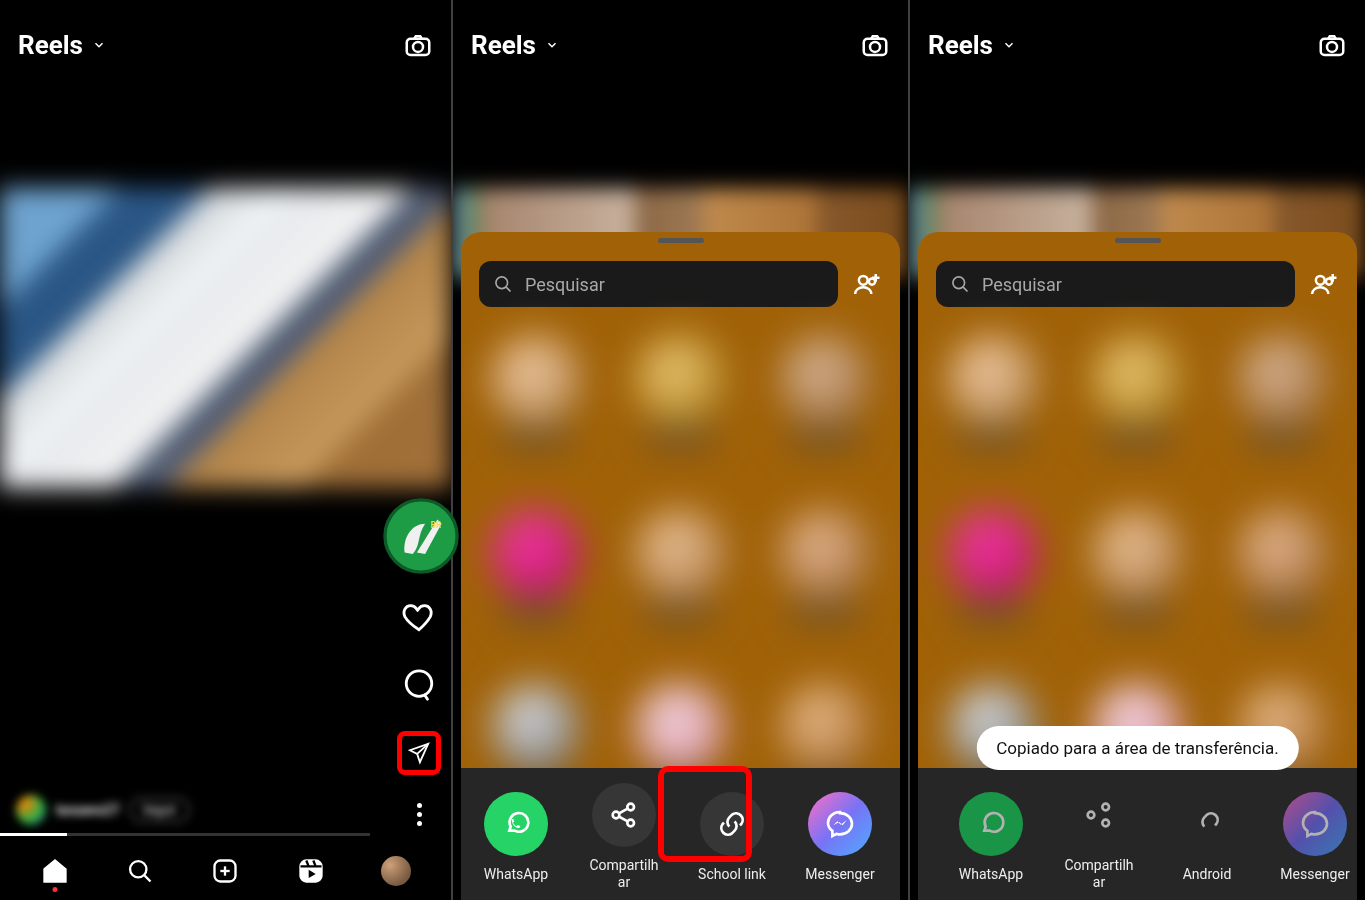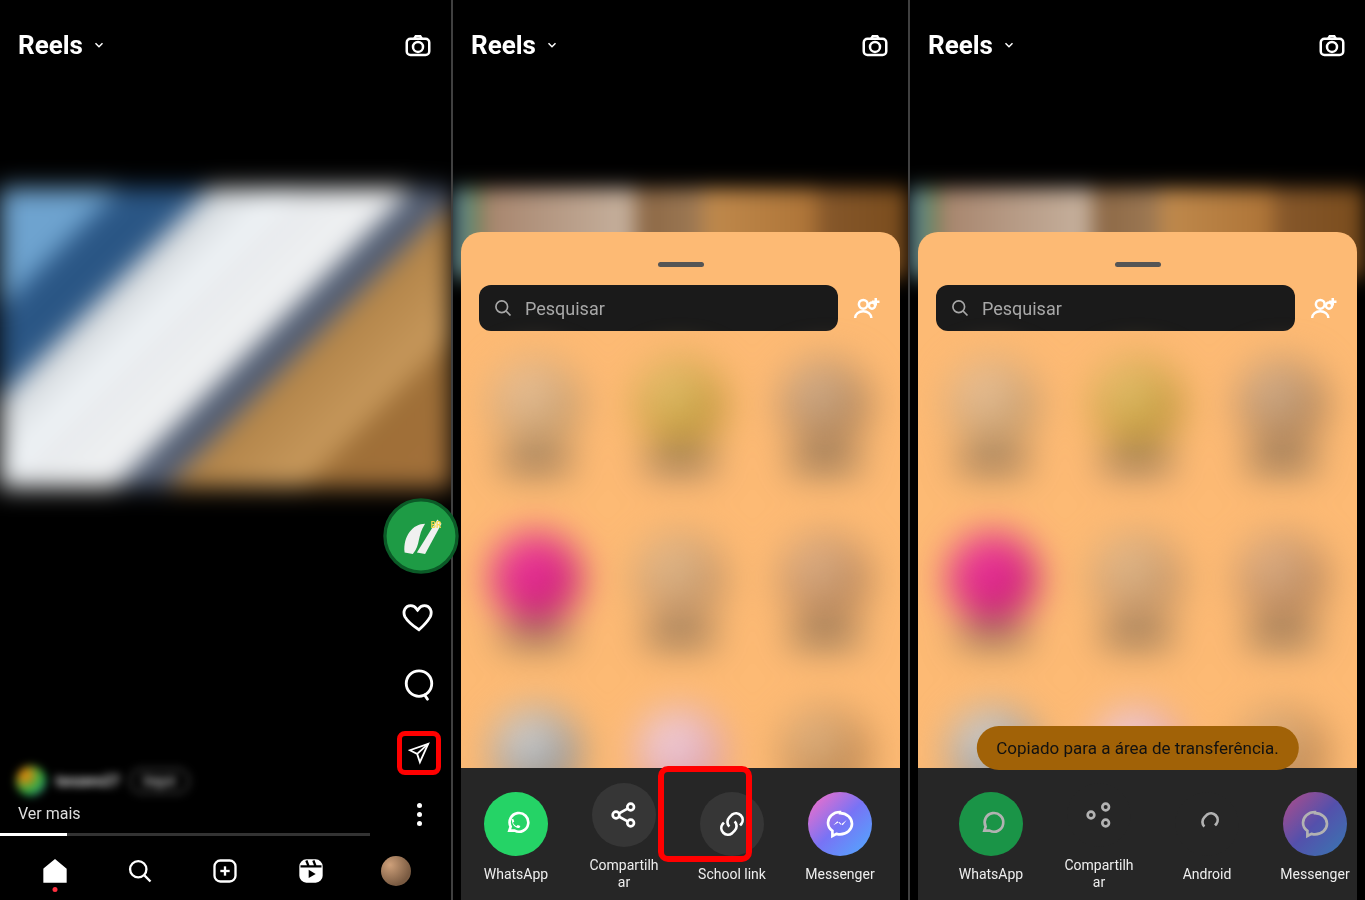--- a/index.html
+++ b/index.html
@@ -186,23 +186,23 @@
       #6f9abf 0%, #5e7c3a 6%, #a6836b 6%, #c7b29f 40%,
       #8a6644 40%, #9e7a55 55%,
       #c08a4d 55%, #ad7336 80%,
       #86582c 80%, #7a4c1c 100%);
   }
   .share-sheet {
     position: absolute;
     left: 8px; right: 8px;
     top: 232px;
     bottom: 0;
-    background: #fdba74;
+    background: #a16207;
     border-radius: 20px 20px 0 0;
-    padding: 26px 18px 10px;
+    padding: 2px 18px 10px;
     overflow: hidden;
     z-index: 4;
   }
   .drag-handle {
     width: 46px; height: 5px;
     background: #555;
     border-radius: 3px;
     margin: 4px auto 18px;
   }
   .search-row {
@@ -298,21 +298,21 @@
     pointer-events: none;
     z-index: 20;
   }
 
   
   .toast {
     position: absolute;
     bottom: 130px;
     left: 50%;
     transform: translateX(-50%);
-    background: #a16207;
+    background: #ffffff;
     color: #111;
     padding: 12px 20px;
     border-radius: 28px;
     font-size: 17px;
     white-space: nowrap;
     z-index: 30;
   }
 
   
   .watermark {
@@ -363,21 +363,20 @@
     <div class="video-frame"></div>
 
     <div class="bottom-left-panel">
       <div class="black-block-1"></div>
       <div class="black-block-2"></div>
       <div class="author-row">
         <div class="avatar-sm"></div>
         <span class="author-name">tonzero27</span>
         <span class="follow-pill">Seguir</span>
       </div>
-      <div class="ver-mais">Ver mais</div>
       <div class="progress">
         <div class="progress-fill"></div>
       </div>
     </div>
 
     <div class="right-actions">
       <div class="action-btn">
         <svg viewBox="0 0 24 24">
             <path d="M12 21s-7.5-4.9-10-9.3C.4 8 2.3 4 6.1 4c2.2 0 3.6 1.3 4.4 2.6.1.2.3.4.5.6.2-.2.4-.4.5-.6C12.3 5.3 13.7 4 15.9 4 19.7 4 21.6 8 20 11.7 17.5 16.1 12 21 12 21z"></path>
           </svg>

